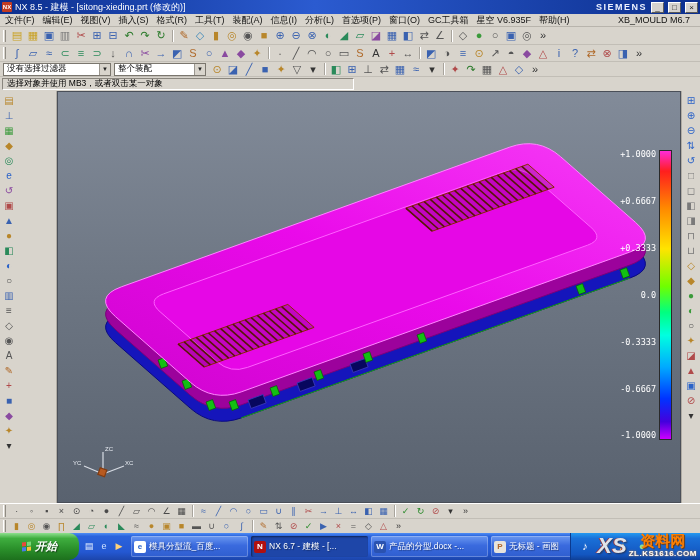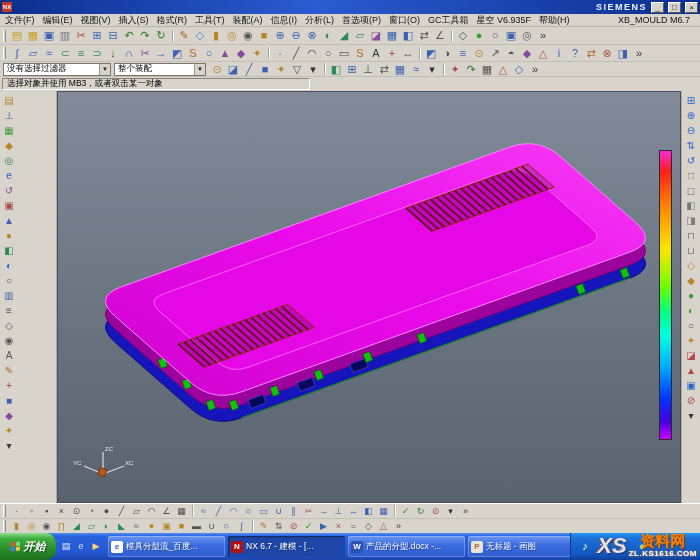--- a/index.html
+++ b/index.html
@@ -42,21 +42,21 @@
 .legend{position:absolute;right:8px;top:58px;height:290px;display:flex;gap:3px;align-items:stretch}
 .leg-labels{display:flex;flex-direction:column;justify-content:space-between;align-items:flex-end}
 .leg-label{font-size:8.5px;color:#fff;line-height:1;font-family:"DejaVu Sans Mono",monospace}
 .leg-bar{width:13px;height:100%;border:1px solid #2a2a2a;background:linear-gradient(180deg,#ff2bd9 0%,#ff1e1e 7%,#ff8a00 20%,#ffe400 34%,#6fff00 47%,#00ff80 56%,#00ffe0 64%,#00aaff 75%,#0033ff 86%,#4400dd 94%,#cc00ff 100%)}
 
 .bottombar1{position:absolute;left:0;top:503px;width:700px;height:15px;background:#d8d4cc;display:flex;align-items:center;border-top:1px solid #fff;padding-left:2px}
 .bottombar2{position:absolute;left:0;top:518px;width:700px;height:15px;background:#d8d4cc;display:flex;align-items:center;border-top:1px solid #c2beb6;padding-left:2px}
 .bottombar1 .tbi,.bottombar2 .tbi{width:15px;height:13px;font-size:9px}
 
 .taskbar{position:absolute;left:0;top:533px;width:700px;height:27px;background:linear-gradient(180deg,#4f8ef5 0%,#2a63dd 12%,#2458d2 70%,#1c45ab 100%);display:flex;align-items:center}
-.start{height:27px;width:56px;background:linear-gradient(180deg,#8ee08e 0%,#3fae3f 20%,#2a8f2a 60%,#1d701d 100%);border-radius:0 10px 10px 0;display:flex;align-items:center;justify-content:center;gap:3px;color:#fff;font-weight:bold;font-style:italic;font-size:11px;text-shadow:1px 1px 1px #1a4a1a;flex:none}
+.start{height:27px;width:79px;background:linear-gradient(180deg,#8ee08e 0%,#3fae3f 20%,#2a8f2a 60%,#1d701d 100%);border-radius:0 10px 10px 0;display:flex;align-items:center;justify-content:center;gap:3px;color:#fff;font-weight:bold;font-style:italic;font-size:11px;text-shadow:1px 1px 1px #1a4a1a;flex:none}
 .flag{width:10px;height:10px;display:grid;grid-template-columns:4px 4px;grid-template-rows:4px 4px;gap:1px;transform:skewY(-6deg)}
 .flag i{display:block}
 .f1{background:#e84a3a}.f2{background:#7ad87a}.f3{background:#4a7ae8}.f4{background:#f4c43a}
 .quick{display:flex;align-items:center;margin:0 3px;gap:1px}
 .quick .tbi{width:14px;height:14px;font-size:9px}
 .tasks{display:flex;align-items:center;height:100%;flex:1;gap:3px;padding-left:2px;overflow:hidden}
 .task{width:117px;height:21px;border-radius:2px;background:linear-gradient(180deg,#6a98f0,#3a6ade 45%,#2f5ecf);box-shadow:inset 0 0 0 1px rgba(255,255,255,.25);display:flex;align-items:center;gap:3px;padding:0 3px;flex:none}
 .task.active{background:#1e46a8;box-shadow:inset 1px 1px 2px rgba(0,0,0,.5)}
 .ticon{width:12px;height:12px;border-radius:2px;font-size:8px;font-weight:bold;display:flex;align-items:center;justify-content:center;flex:none}
 .tlabel{color:#fff;font-size:8.5px;white-space:nowrap;overflow:hidden;text-overflow:ellipsis;text-shadow:1px 1px 1px rgba(0,0,0,.4)}
@@ -66,20 +66,21 @@
 .wm-xs{font-size:22px;font-weight:bold;font-style:italic;color:#dfe3ea;text-shadow:1px 1px 2px rgba(40,40,60,.8),-1px 0 0 #a33}
 .wm-right{display:flex;flex-direction:column;align-items:center;line-height:1.1}
 .wm-name{font-size:15px;font-weight:bold;color:#ff7f00;text-shadow:1px 1px 1px #7a3a00}
 .wm-url{font-size:8px;font-weight:bold;color:#fff;letter-spacing:.5px;text-shadow:0 0 2px #f80}
 </style>
 </head>
 <body>
 
 <div class="titlebar">
   <span class="app-icon">NX</span>
+  <span class="title-text">NX 8.5 - 建模 - [sitong-xieding.prt (修改的)]</span>
   <span class="brand">SIEMENS</span>
   <span class="winbtn">_</span>
   <span class="winbtn">□</span>
   <span class="winbtn">×</span>
 </div>
 
 <div class="menubar">
     <span class="menu-item">文件(F)</span>
     <span class="menu-item">编辑(E)</span>
     <span class="menu-item">视图(V)</span>
@@ -226,21 +227,21 @@
       <span class="tbi" style="color: rgb(176, 74, 74);">✦</span>
       <span class="tbi" style="color: rgb(42, 122, 42);">↷</span>
       <span class="tbi" style="color: rgb(85, 85, 85);">▦</span>
       <span class="tbi" style="color: rgb(176, 74, 74);">△</span>
       <span class="tbi" style="color: rgb(58, 98, 176);">◇</span>
       <span class="tbi" style="color: rgb(51, 51, 51);">»</span>
     </span>
 </div>
 
 <div class="promptbar">
-  <div class="pcell" style="width:308px">选择对象并使用 MB3，或者双击某一对象</div>
+  <div class="pcell" style="width:352px">选择对象并使用 MB3，或者双击某一对象</div>
 </div>
 
 <div class="leftdock">
   <div class="dockcol">
       <span class="tbi" style="color: rgb(184, 134, 42);">▤</span>
       <span class="tbi" style="color: rgb(58, 98, 176);">⊥</span>
       <span class="tbi" style="color: rgb(58, 154, 58);">▦</span>
       <span class="tbi" style="color: rgb(184, 134, 42);">◆</span>
       <span class="tbi" style="color: rgb(42, 138, 90);">◎</span>
       <span class="tbi" style="color: rgb(42, 98, 200);">e</span>
@@ -355,20 +356,29 @@
     <g stroke="#d8dce4" stroke-width="1.2" fill="none">
       <path d="M45,382 L66,374 M45,382 L26,374 M45,382 L45,360"></path>
       <rect x="41" y="377" width="7" height="7" fill="#b85a20" stroke="#823c12" transform="rotate(20 45 380)"></rect>
       <text x="67" y="373" font-size="6" fill="#e8ecf2" stroke="none">XC</text>
       <text x="15" y="373" font-size="6" fill="#e8ecf2" stroke="none">YC</text>
       <text x="47" y="359" font-size="6" fill="#e8ecf2" stroke="none">ZC</text>
     </g>
   </svg>
 
   <div class="legend">
+    <div class="leg-labels">
+        <div class="leg-label">+1.0000</div>
+        <div class="leg-label">+0.6667</div>
+        <div class="leg-label">+0.3333</div>
+        <div class="leg-label">0.0</div>
+        <div class="leg-label">-0.3333</div>
+        <div class="leg-label">-0.6667</div>
+        <div class="leg-label">-1.0000</div>
+      </div>
     <div class="leg-bar"></div>
   </div>
 </div>
 
 <div class="rightdock">
     <span class="tbi" style="color: rgb(42, 98, 200);">⊞</span>
     <span class="tbi" style="color: rgb(42, 98, 200);">⊕</span>
     <span class="tbi" style="color: rgb(42, 98, 200);">⊖</span>
     <span class="tbi" style="color: rgb(42, 98, 200);">⇅</span>
     <span class="tbi" style="color: rgb(42, 98, 200);">↺</span>

